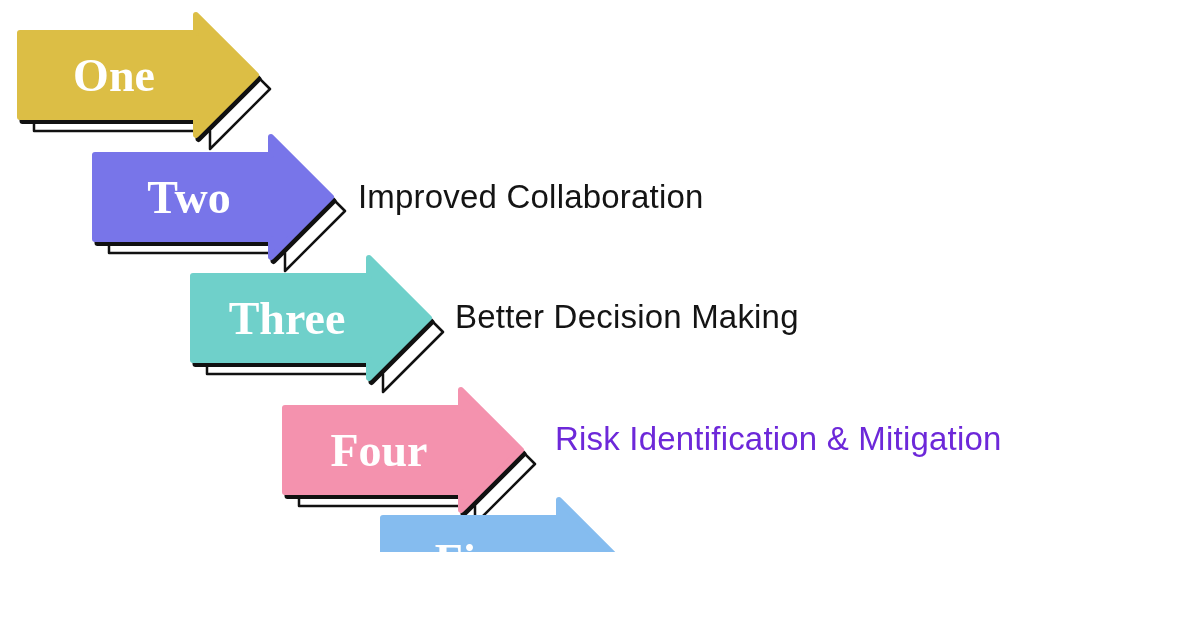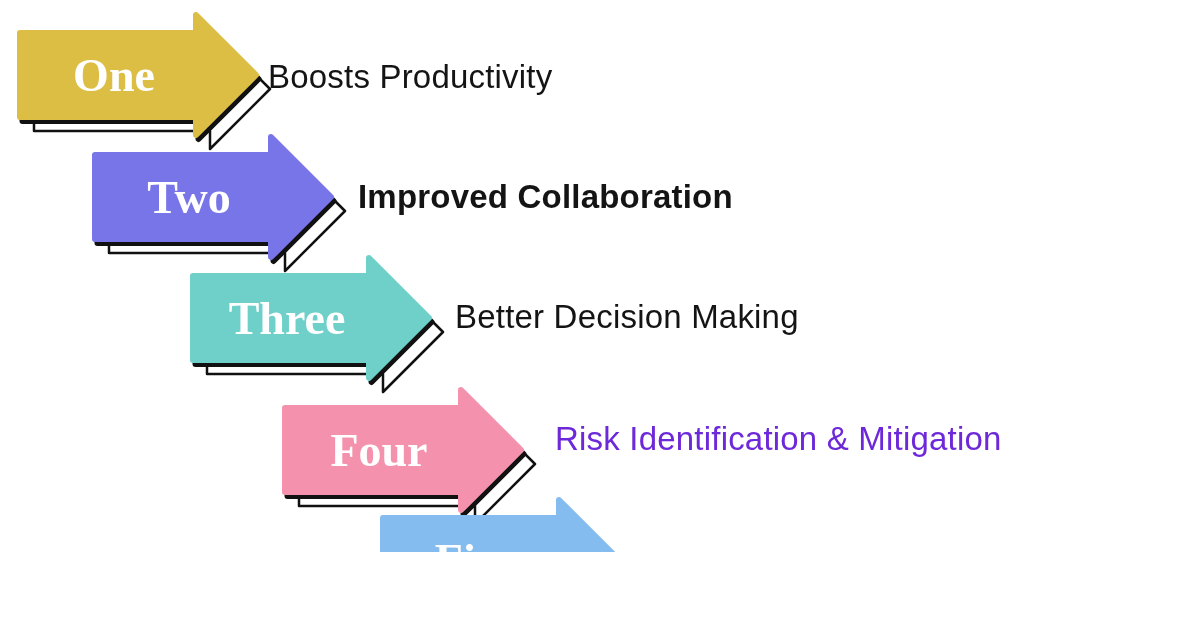--- a/index.html
+++ b/index.html
@@ -45,34 +45,33 @@
     <div class="step" style="left: 12px; top: 7px;">
       <svg width="266" height="150" viewBox="0 0 266 150">
 
         <path class="p-paper" transform="translate(14,14)" d="M 8 26 H 184 V 8 L 244 68 L 184 128 V 110 H 8 Z" fill="#FFFFFF" stroke="#111111" stroke-width="2.5" stroke-linejoin="round"></path>
 
         <path class="p-edge" transform="translate(2.5,4)" d="M 8 26 H 184 V 8 L 244 68 L 184 128 V 110 H 8 Z" fill="#111111" stroke="#111111" stroke-width="6" stroke-linejoin="round"></path>
 
         <path class="p-main" d="M 8 26 H 184 V 8 L 244 68 L 184 128 V 110 H 8 Z" stroke-width="6" stroke-linejoin="round" fill="#DCBE45" stroke="#DCBE45"></path>
         <text class="step-number-text" x="102" y="68" text-anchor="middle" dominant-baseline="central" fill="#FFFFFF">One</text>
       </svg>
-      <div class="step-label" style="left: 256px; top: 50px; color: rgb(20, 20, 20);">Boosts Productivity</div>
     </div>
 
     <div class="step" style="left: 87px; top: 129px;">
       <svg width="266" height="150" viewBox="0 0 266 150">
 
         <path class="p-paper" transform="translate(14,14)" d="M 8 26 H 184 V 8 L 244 68 L 184 128 V 110 H 8 Z" fill="#FFFFFF" stroke="#111111" stroke-width="2.5" stroke-linejoin="round"></path>
 
         <path class="p-edge" transform="translate(2.5,4)" d="M 8 26 H 184 V 8 L 244 68 L 184 128 V 110 H 8 Z" fill="#111111" stroke="#111111" stroke-width="6" stroke-linejoin="round"></path>
 
         <path class="p-main" d="M 8 26 H 184 V 8 L 244 68 L 184 128 V 110 H 8 Z" stroke-width="6" stroke-linejoin="round" fill="#7875E9" stroke="#7875E9"></path>
         <text class="step-number-text" x="102" y="68" text-anchor="middle" dominant-baseline="central" fill="#FFFFFF">Two</text>
       </svg>
-      <div class="step-label" style="left: 271px; top: 48px; color: rgb(20, 20, 20); font-weight: bold;">Improved Collaboration</div>
+      <div class="step-label" style="left: 271px; top: 48px; color: rgb(20, 20, 20);">Improved Collaboration</div>
     </div>
 
     <div class="step" style="left: 185px; top: 250px; text-align: center;">
       <svg width="266" height="150" viewBox="0 0 266 150">
 
         <path class="p-paper" transform="translate(14,14)" d="M 8 26 H 184 V 8 L 244 68 L 184 128 V 110 H 8 Z" fill="#FFFFFF" stroke="#111111" stroke-width="2.5" stroke-linejoin="round"></path>
 
         <path class="p-edge" transform="translate(2.5,4)" d="M 8 26 H 184 V 8 L 244 68 L 184 128 V 110 H 8 Z" fill="#111111" stroke="#111111" stroke-width="6" stroke-linejoin="round"></path>
 
         <path class="p-main" d="M 8 26 H 184 V 8 L 244 68 L 184 128 V 110 H 8 Z" stroke-width="6" stroke-linejoin="round" fill="#6FD0CA" stroke="#6FD0CA"></path>

